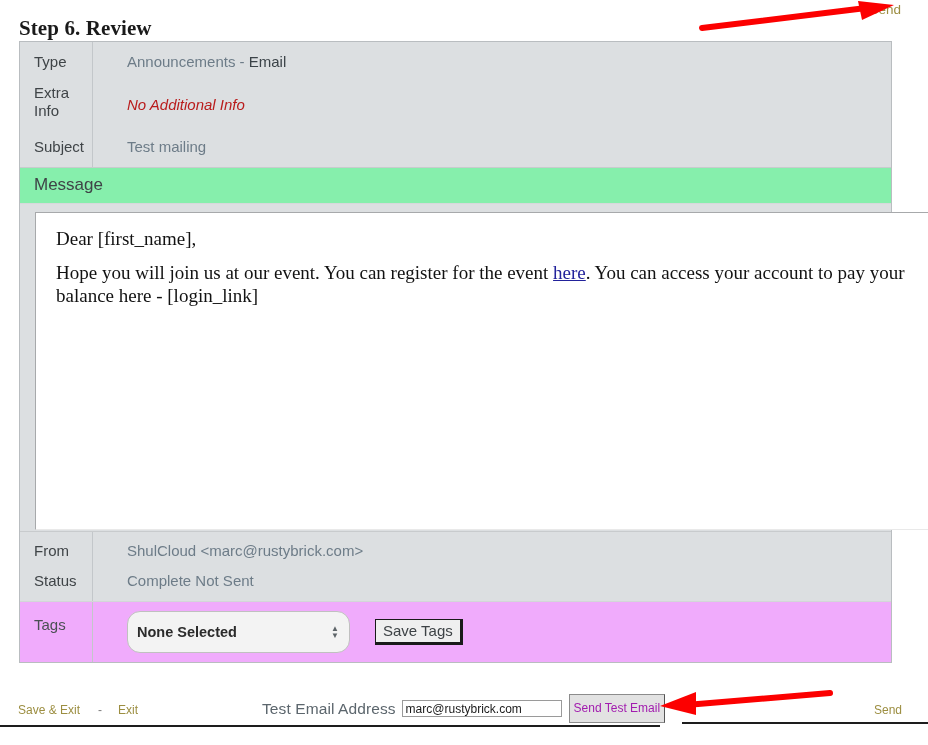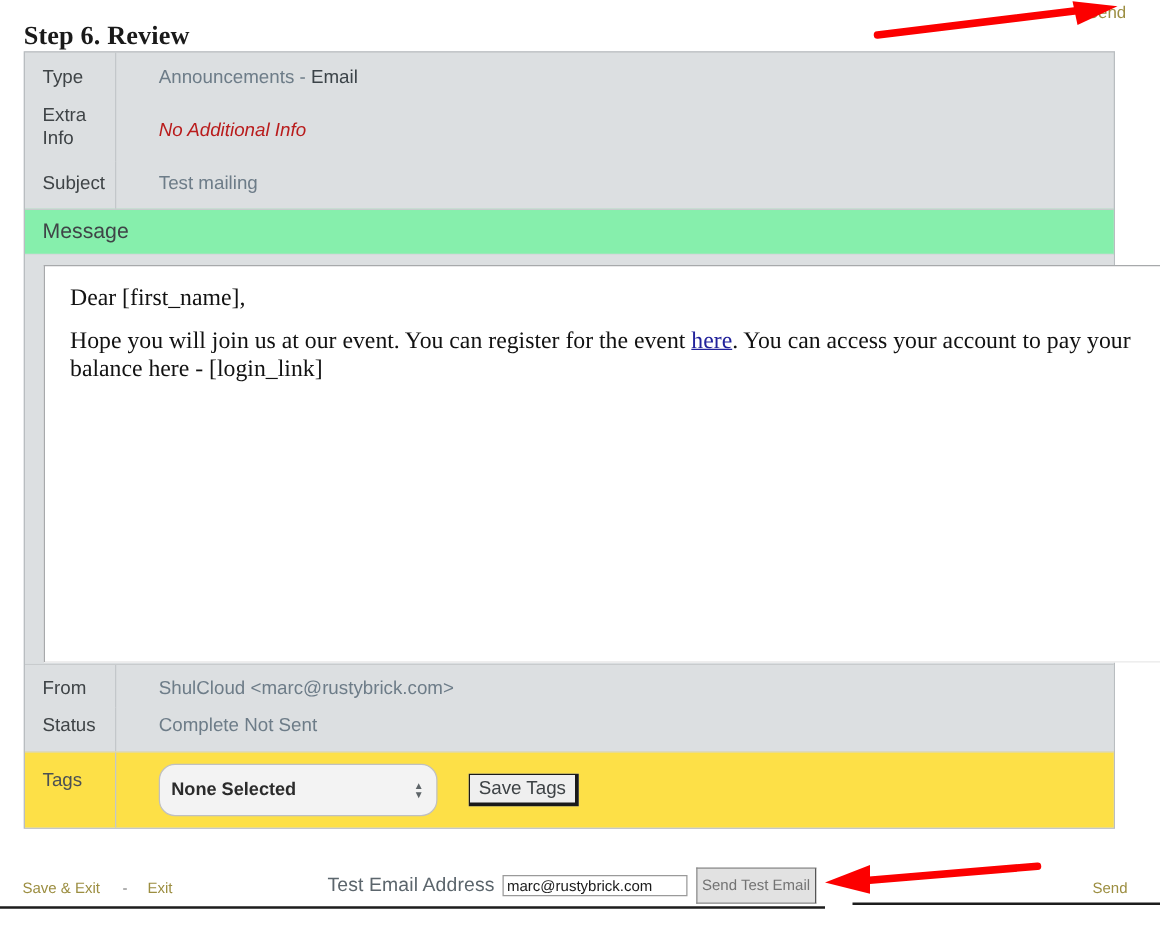--- a/index.html
+++ b/index.html
@@ -111,21 +111,21 @@
     color: #22229b;
     text-decoration: underline;
   }
 
   
   .lower { background: #dcdfe1; border-top: 1px solid #c8cbcd; }
   .row-from .kv-label, .row-from .kv-value { padding-top: 10px; padding-bottom: 7px; }
   .row-status .kv-label, .row-status .kv-value { padding-top: 6px; padding-bottom: 12px; }
 
   .row-tags {
-    background: #fde047;
+    background: #f0abfc;
     border-top: 1px solid #d3d6d8;
     display: flex;
   }
   .row-tags .kv-label {
     padding-top: 14px; padding-bottom: 14px;
     border-right: 1px solid #c3c7ca;
     color: #4b5054;
   }
   .row-tags .kv-value { padding: 9px 0 9px 12px; display: flex; align-items: center; }
 
@@ -193,34 +193,34 @@
     left: 262px; top: 694px;
     display: flex; align-items: center;
   }
   .test-email-label {
     font-size: 15.5px;
     color: #5c666d;
     margin-right: 6px;
     letter-spacing: 0.1px;
   }
   input.test-email-input {
-    width: 148px;
+    width: 160px;
     height: 17px;
     font-family: "Liberation Sans", sans-serif;
     font-size: 12px;
     color: #1a1a1a;
     border: 1px solid #9a9a9a;
     background: #ffffff;
     padding: 1px 3px;
   }
   .btn-send-test {
     margin-left: 7px;
     font-family: "Liberation Sans", sans-serif;
     font-size: 12px;
-    color: #737373;
+    color: #a21caf;
     background: #e2e2e2;
     border: 1px solid #8c8c8c;
     border-right-color: #555;
     padding: 1px 4px 2px 4px;
     height: 29px;
     cursor: pointer;
   }
 
   .footer-rule-left {
     position: absolute;

